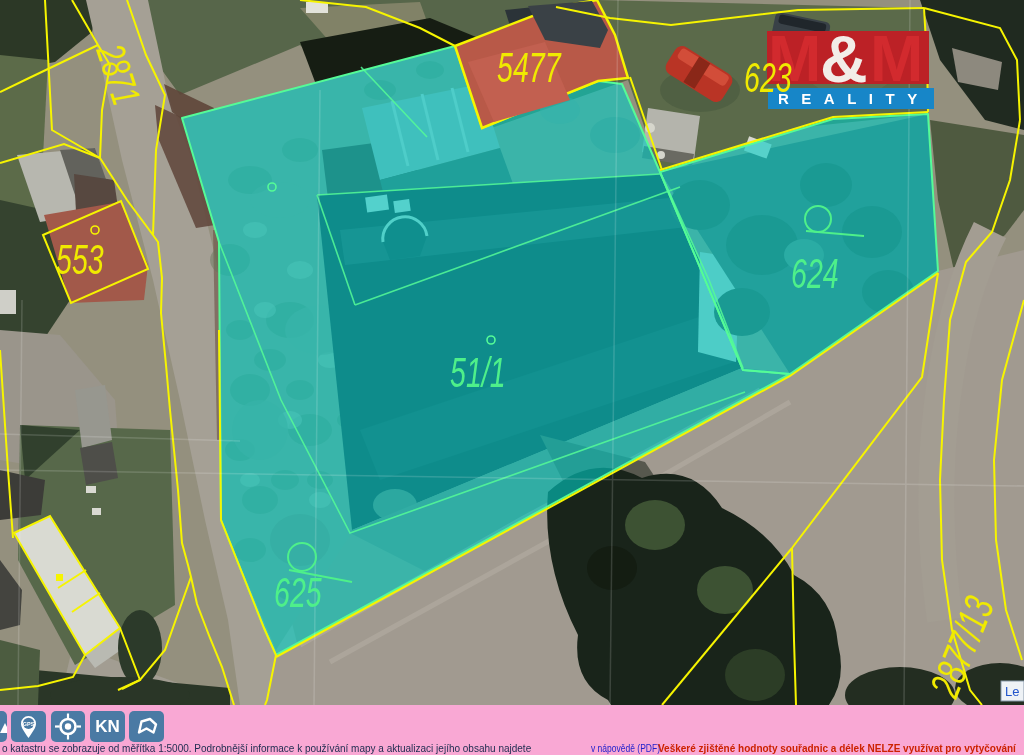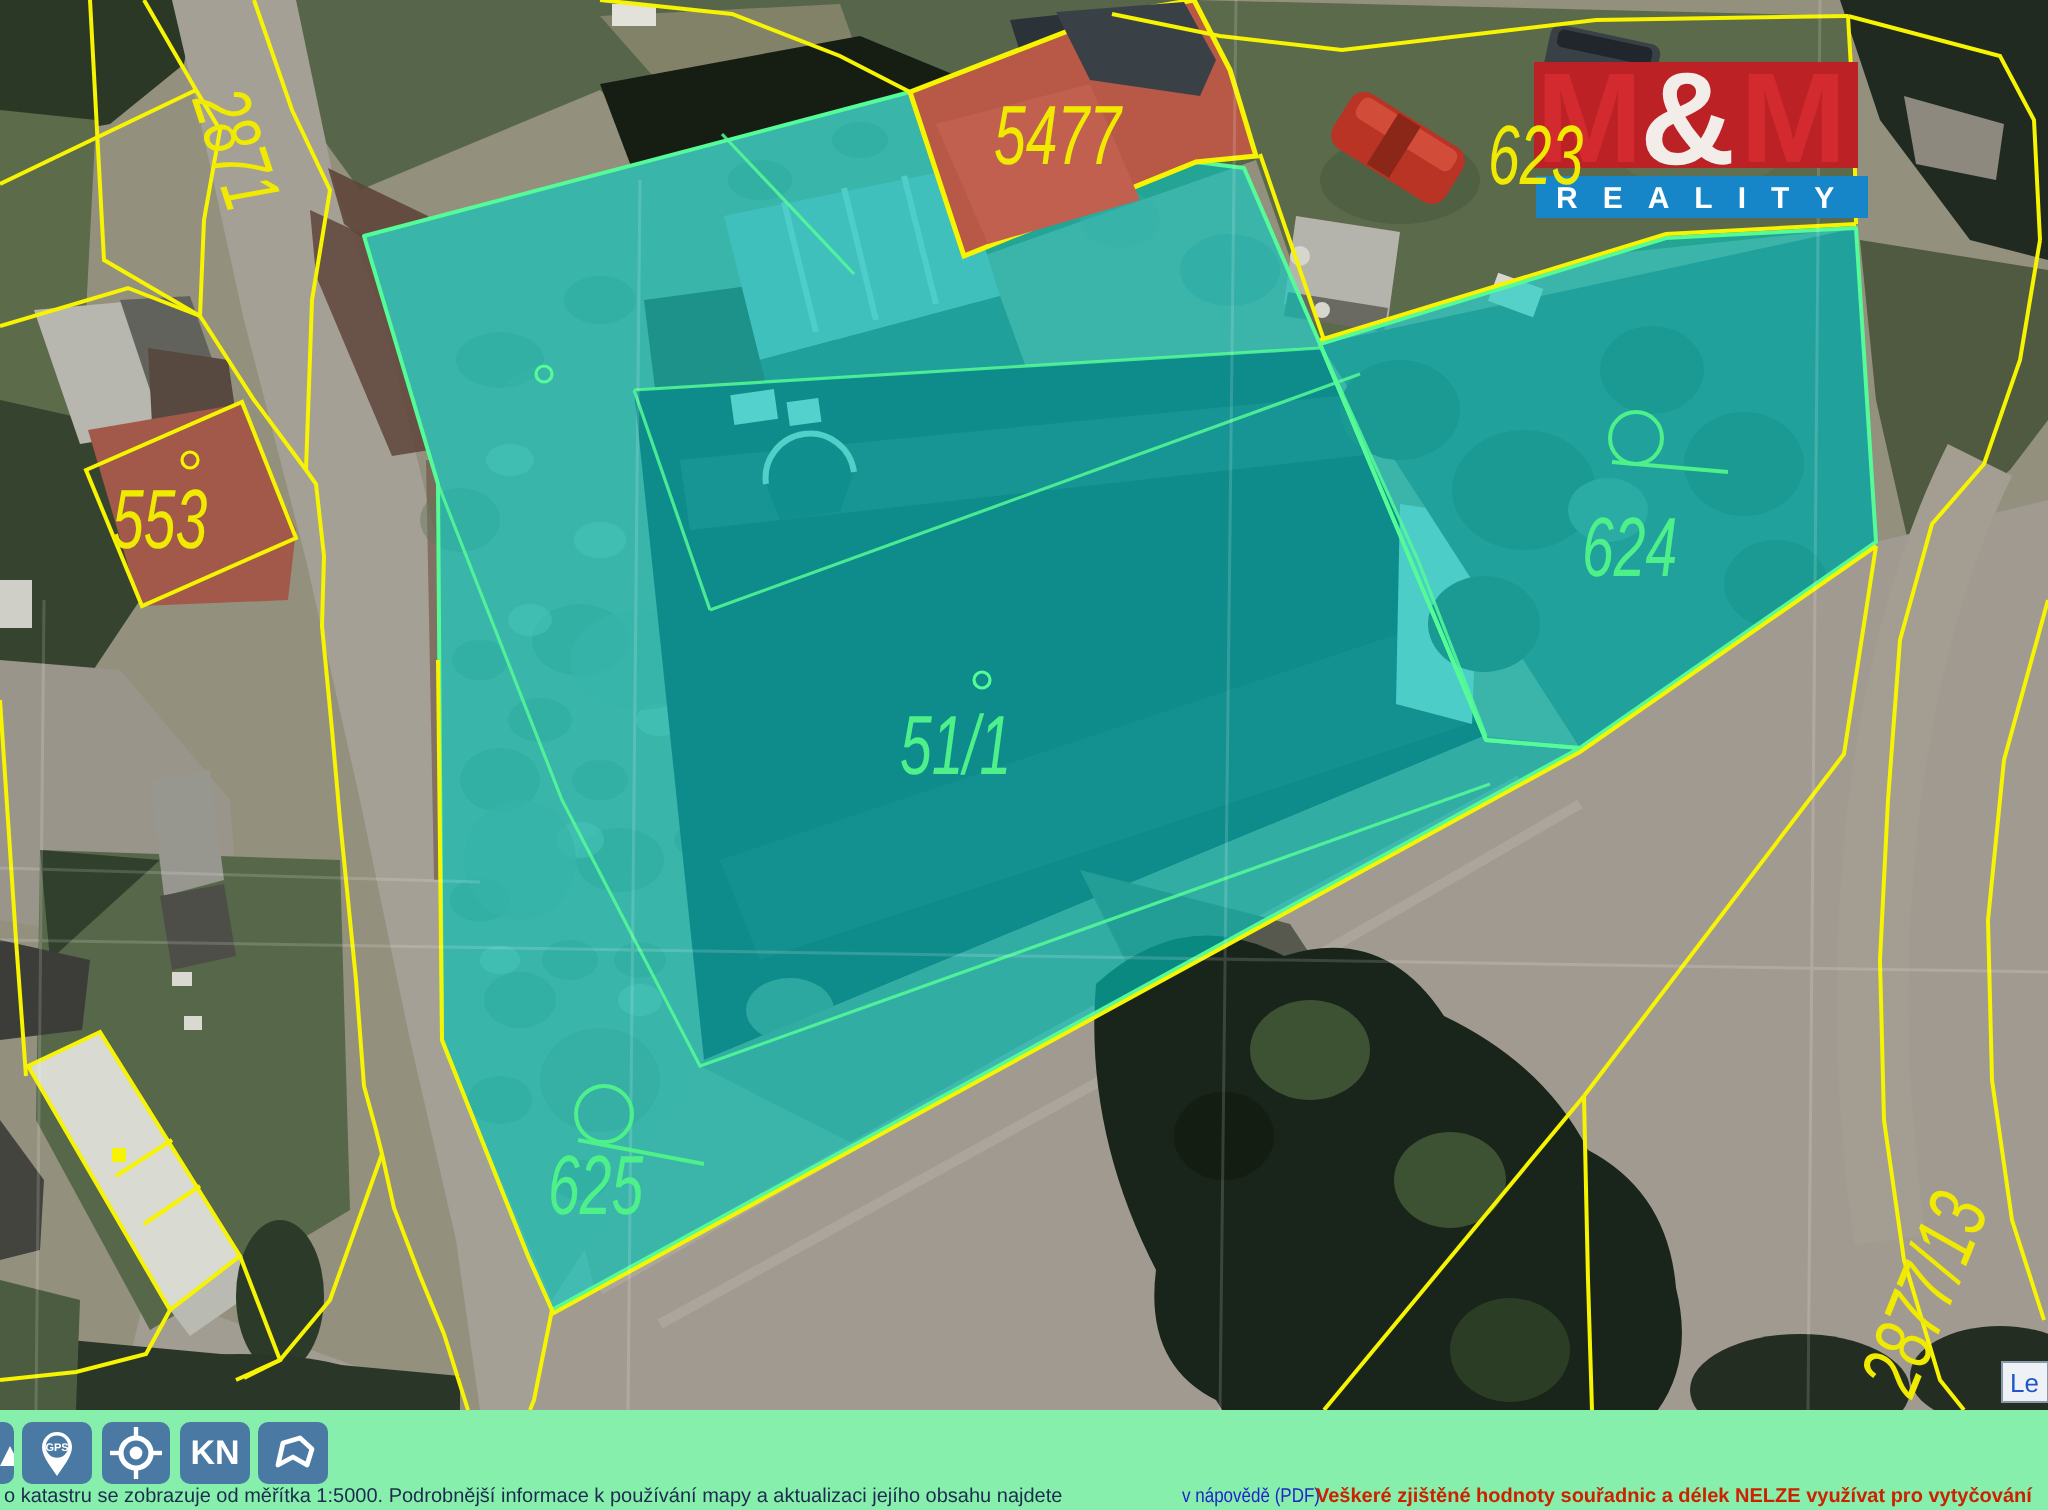--- a/index.html
+++ b/index.html
@@ -1,18 +1,18 @@
 <!DOCTYPE html>
 <html><head>
 <meta charset="utf-8">
 <style>
   html,body{margin:0;padding:0;width:1024px;height:755px;overflow:hidden;background:#fff;
     font-family:"Liberation Sans",sans-serif;}
   #map{position:absolute;left:0;top:0;width:1024px;height:705px;}
-  #bar{position:absolute;left:0;top:705px;width:1024px;height:50px;background:#86efac;}
+  #bar{position:absolute;left:0;top:705px;width:1024px;height:50px;background:#f9a8d4;}
   .btn{position:absolute;top:6px;width:35px;height:31px;background:#4a7aa4;border-radius:5px;}
   #footer{position:absolute;left:2px;top:38px;width:1200px;font-size:10px;white-space:nowrap;color:#1c2b4e;}
   #footer .lnk{color:#2222cc;}
   #footer .red{color:#cc2200;font-weight:bold;}
 </style>
 </head>
 <body>
 
 <div id="map">
 <svg width="1024" height="705" viewBox="0 0 1024 705">

